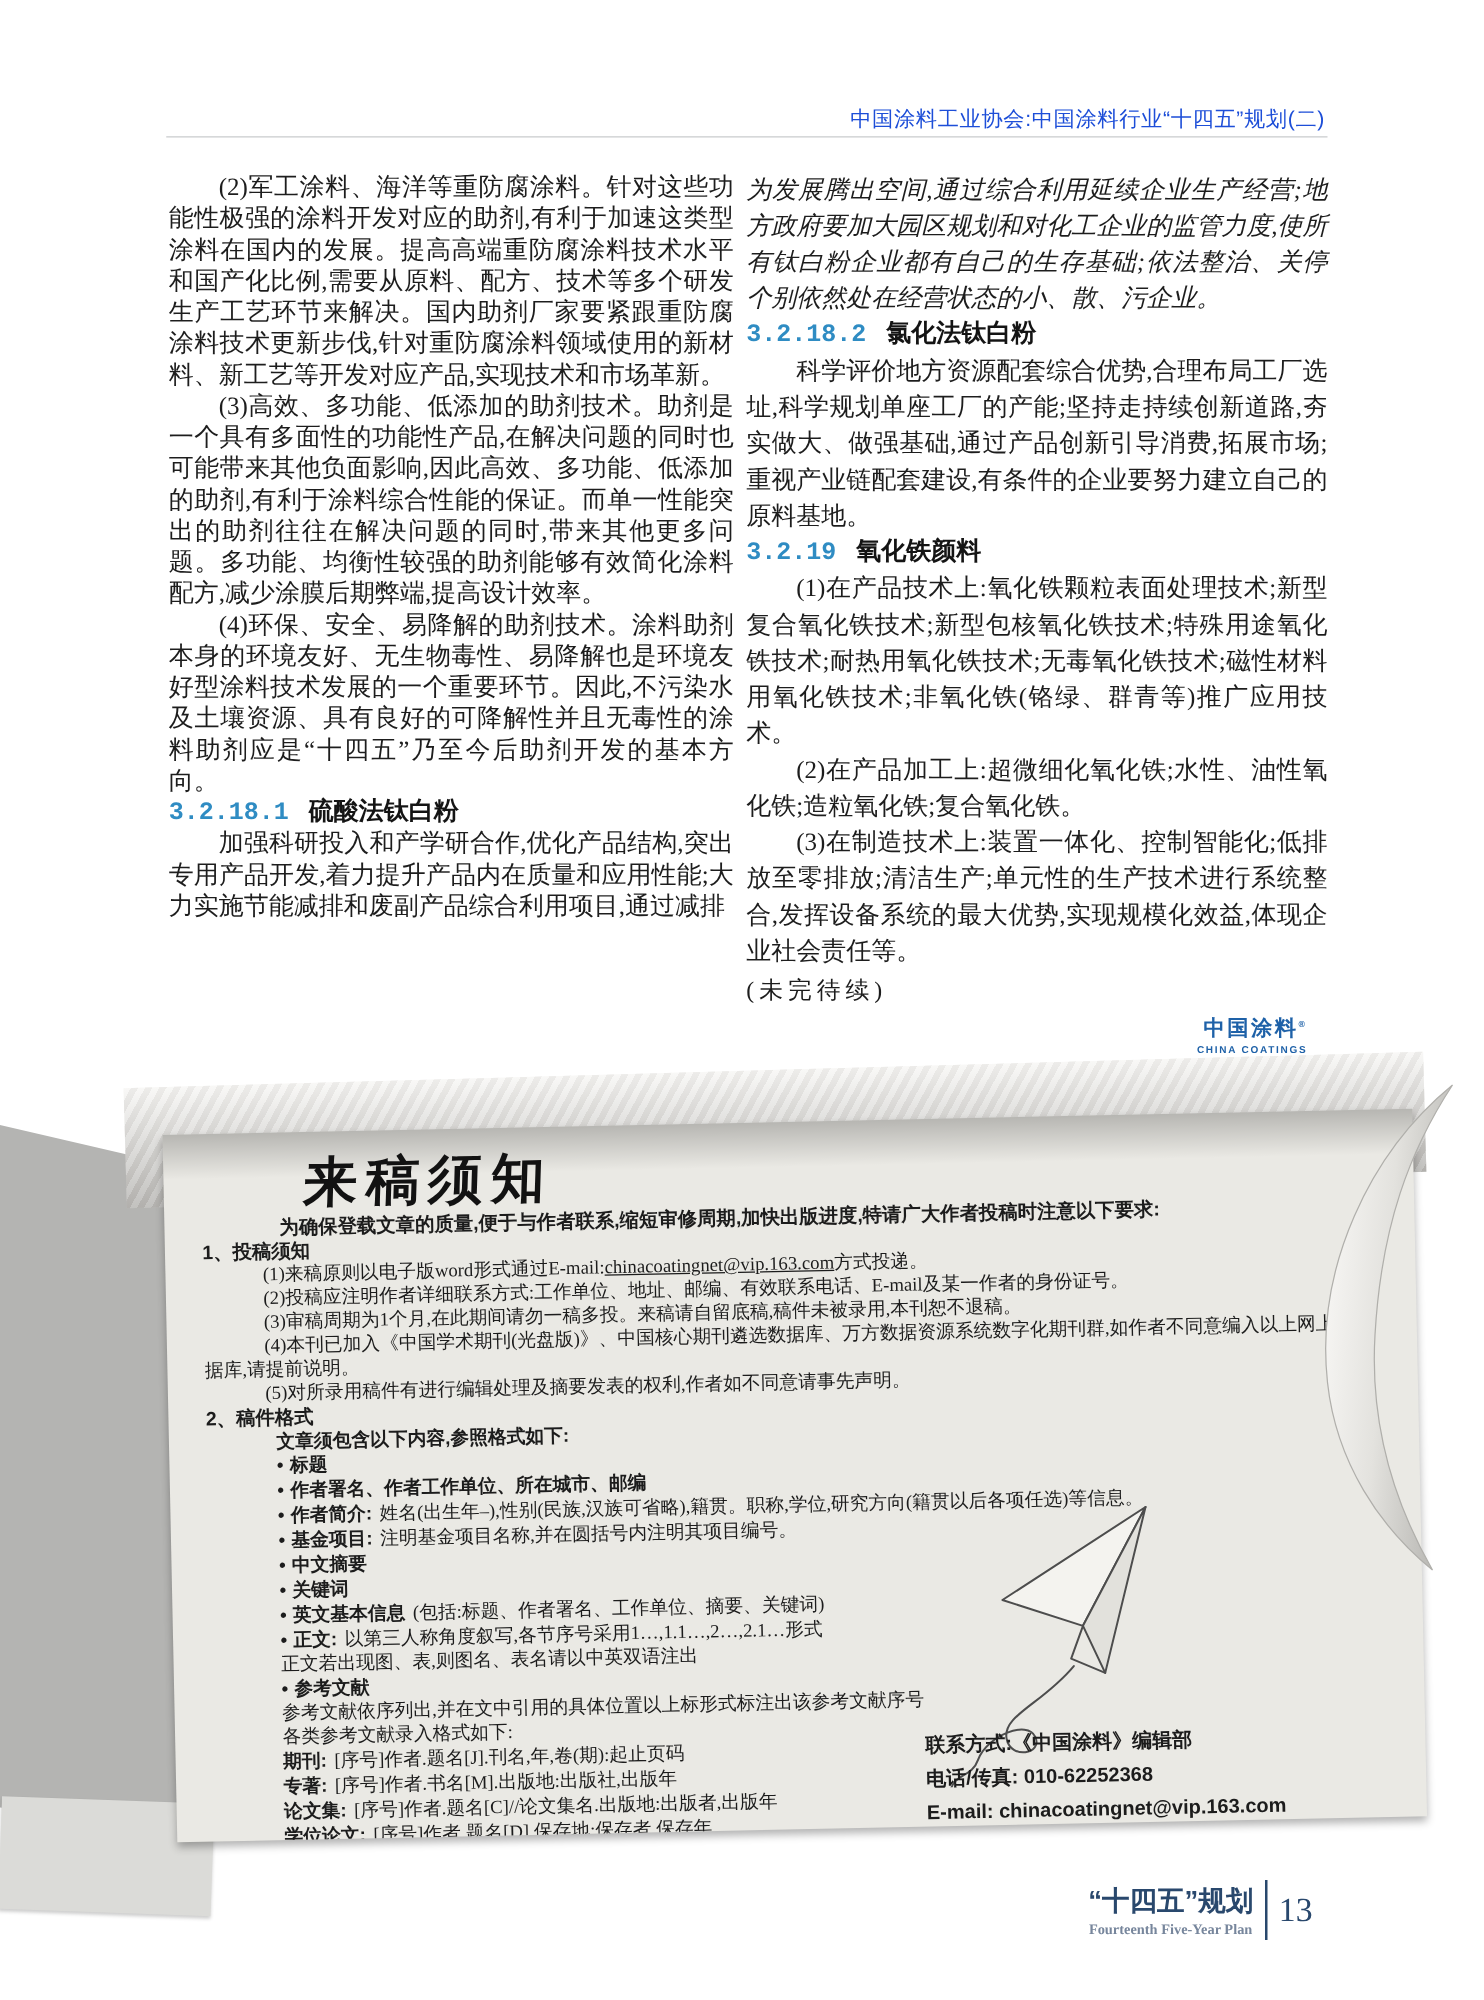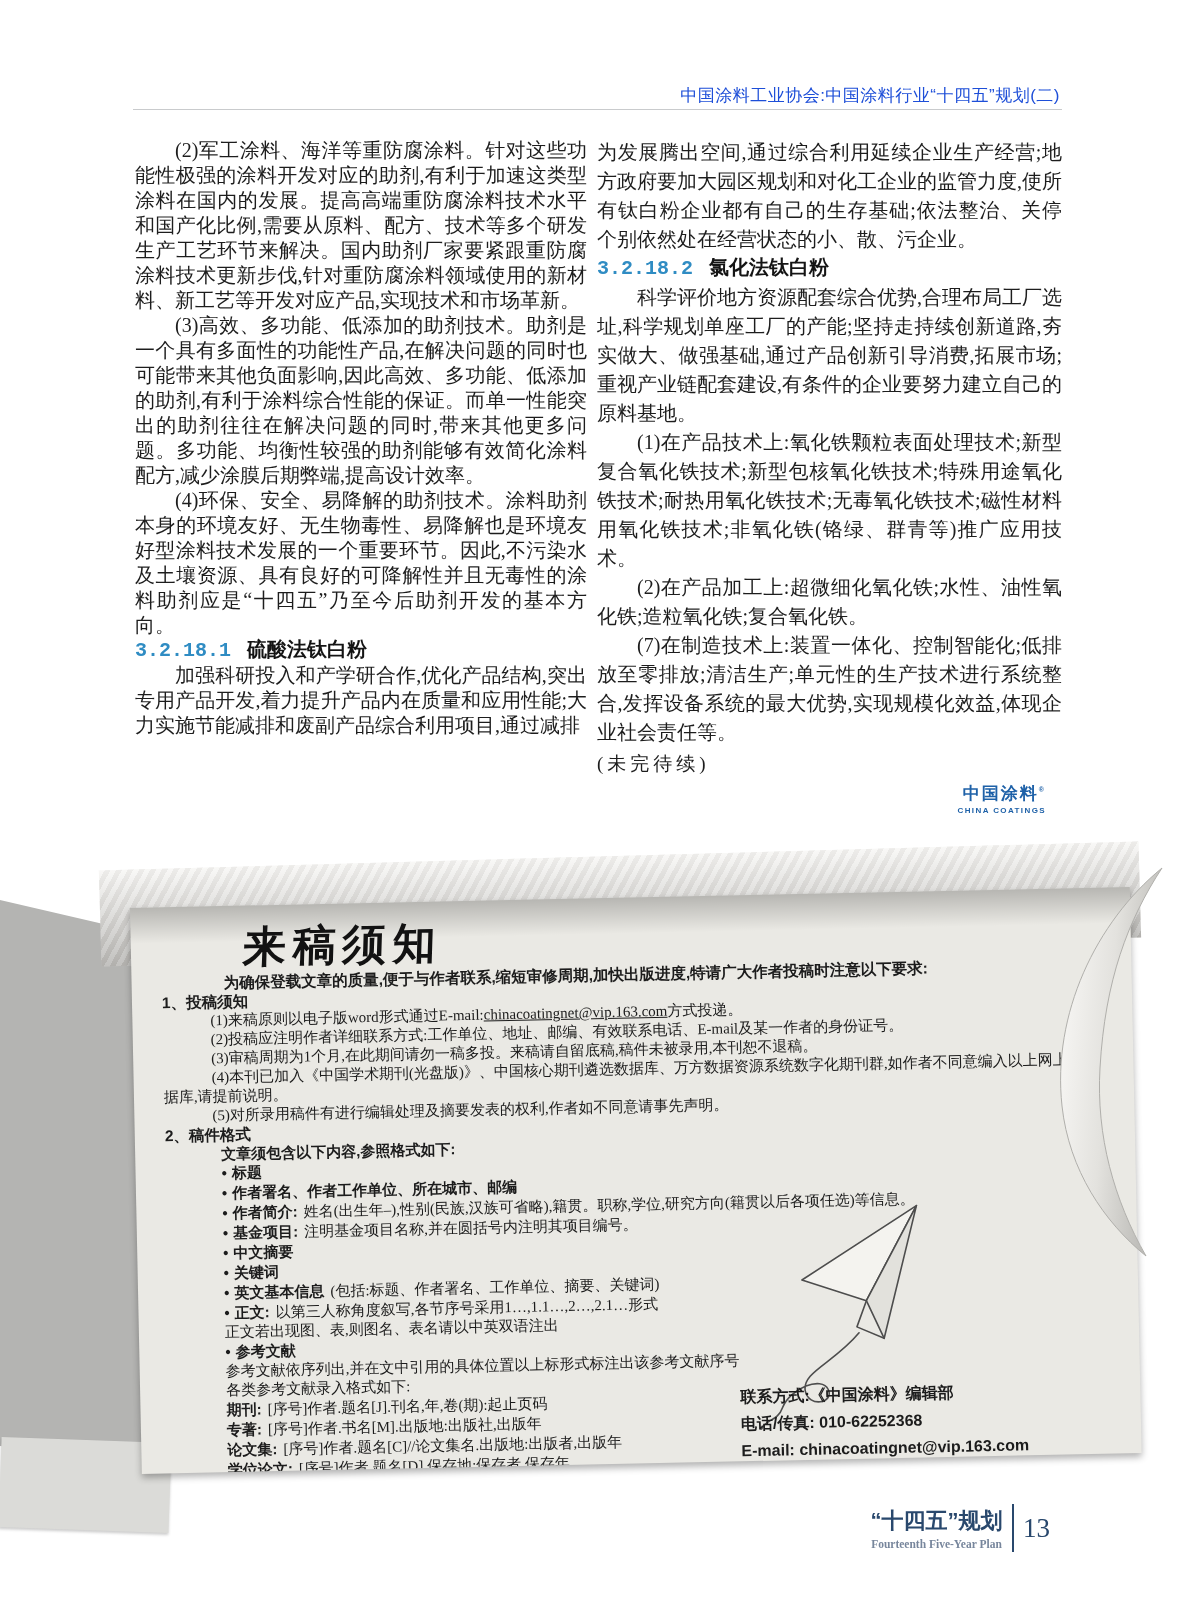--- a/index.html
+++ b/index.html
@@ -12,21 +12,21 @@
     position:absolute;top:84px;right:127px;
     font-family:"Liberation Sans",sans-serif;font-size:17px;color:#1d4ed8;
     letter-spacing:.5px;
   }
   .header-rule{position:absolute;left:133px;right:125px;top:109px;height:1px;background:#c9cbcd;}
   
   .col{position:absolute;top:138px;font-size:20px;text-align:justify;color:#1d1d1d;}
   .col-left{left:135px;width:452px;line-height:25px;}
   .col-right{left:597px;width:465px;line-height:29px;}
   .para{margin:0;text-indent:2em;}
-  .para.cont{text-indent:0;}
+  .para.cont{text-indent:0;font-style:italic;}
   .sec-h{font-family:Liberation Mono, monospace;font-weight:bold;text-indent:0;}
   .sec-h .num{color:#2f8cc3;margin-right:16px;}
   .sec-h .ttl{color:#141414;}
   .tbc{padding-right:22px;margin-top:2px;letter-spacing:4px;font-size:19px;}
   .brand{line-height:normal;text-align:right;padding-right:16px;margin-top:4px;}
   .brand-cn{font-family:"Liberation Sans",sans-serif;font-weight:bold;color:#1e61a8;font-size:17px;letter-spacing:2px;}
   .brand-cn sup{font-size:7px;}
   .brand-en{font-family:"Liberation Sans",sans-serif;font-weight:bold;color:#1e61a8;font-size:8px;letter-spacing:1.4px;margin-top:1px;}
   
   #stack{position:absolute;left:0;top:846px;width:1187px;height:700px;}
@@ -107,23 +107,26 @@
   </div>
   <p class="para">加强科研投入和产学研合作,优化产品结构,突出专用产品开发,着力提升产品内在质量和应用性能;大力实施节能减排和废副产品综合利用项目,通过减排</p>
 </div>
 
 <div class="col col-right">
   <p class="para cont">为发展腾出空间,通过综合利用延续企业生产经营;地方政府要加大园区规划和对化工企业的监管力度,使所有钛白粉企业都有自己的生存基础;依法整治、关停个别依然处在经营状态的小、散、污企业。</p>
   <div class="sec-h">
     <span class="num">3.2.18.2</span><span class="ttl">氯化法钛白粉</span>
   </div>
   <p class="para">科学评价地方资源配套综合优势,合理布局工厂选址,科学规划单座工厂的产能;坚持走持续创新道路,夯实做大、做强基础,通过产品创新引导消费,拓展市场;重视产业链配套建设,有条件的企业要努力建立自己的原料基地。</p>
+  <div class="sec-h">
+    <span class="num">3.2.19</span><span class="ttl">氧化铁颜料</span>
+  </div>
   <p class="para">(1)在产品技术上:氧化铁颗粒表面处理技术;新型复合氧化铁技术;新型包核氧化铁技术;特殊用途氧化铁技术;耐热用氧化铁技术;无毒氧化铁技术;磁性材料用氧化铁技术;非氧化铁(铬绿、群青等)推广应用技术。</p>
   <p class="para">(2)在产品加工上:超微细化氧化铁;水性、油性氧化铁;造粒氧化铁;复合氧化铁。</p>
-  <p class="para">(7)在制造技术上:装置一体化、控制智能化;低排放至零排放;清洁生产;单元性的生产技术进行系统整合,发挥设备系统的最大优势,实现规模化效益,体现企业社会责任等。</p>
+  <p class="para">(3)在制造技术上:装置一体化、控制智能化;低排放至零排放;清洁生产;单元性的生产技术进行系统整合,发挥设备系统的最大优势,实现规模化效益,体现企业社会责任等。</p>
   <div class="tbc">(未完待续)</div>
   <div class="brand">
     <div class="brand-cn"><span>中国涂料</span><sup>®</sup></div>
     <div class="brand-en">CHINA COATINGS</div>
   </div>
 </div>
 
 <div id="stack">
   <div class="back-sheet-left"></div>
   <div class="corner-sheet"></div>

